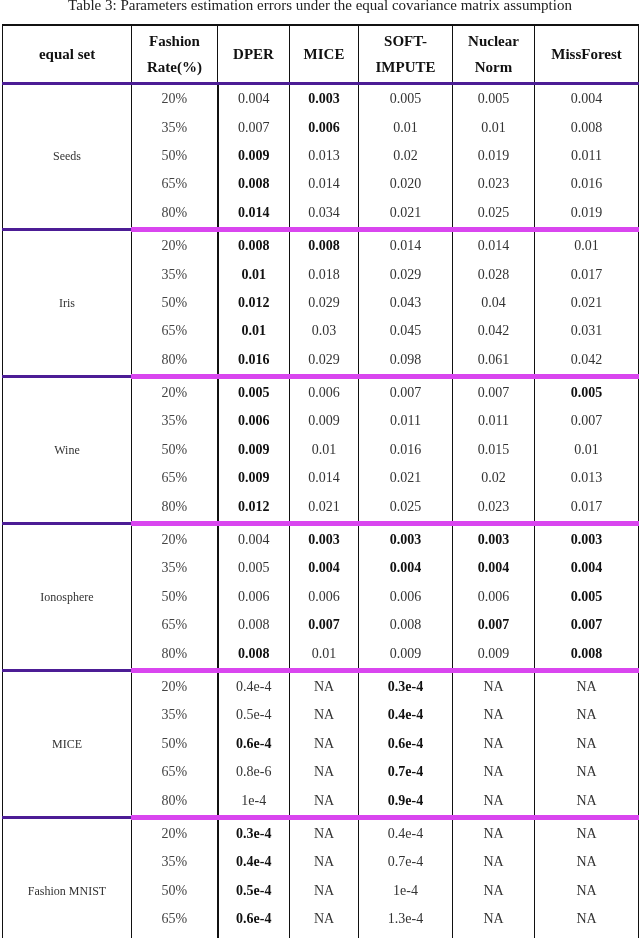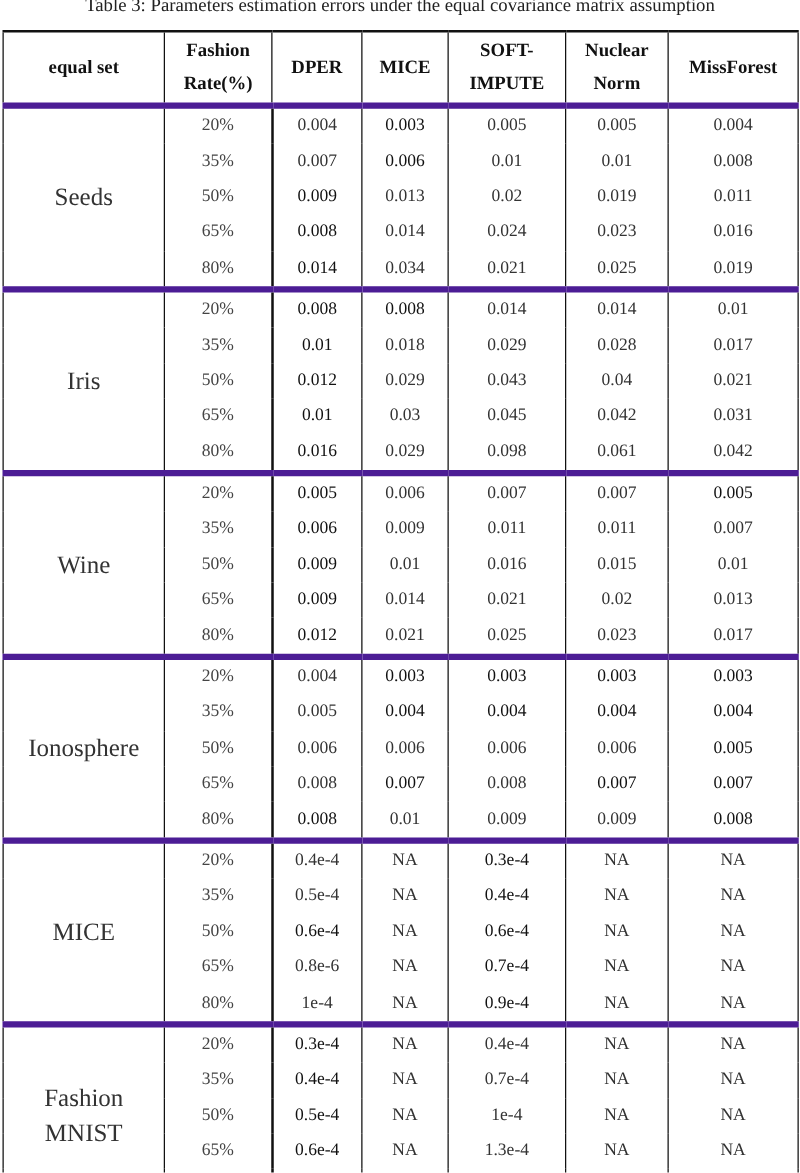--- a/index.html
+++ b/index.html
@@ -61,33 +61,33 @@
       color: #111;
     }
     table.results tbody td {
       font-size: 14px;
       height: 28.4px;
       line-height: 28px;
       color: #333;
     }
     table.results tbody td.ds-name {
       color: #333;
-      font-size: 20px;
+      font-size: 12px;
     }
     table.results tbody tr.group-start td {
-      border-top: 5px solid #4c1d95;
+      border-top: 3px solid #4c1d95;
     }
     table.results tbody tr.group-end td {
-      border-bottom: 2px solid #d946ef;
+      border-bottom: 5px solid #d946ef;
     }
     table.results tbody td.rate {
       color: #444;
     }
     td.best {
-      font-weight: normal;
+      font-weight: bold;
       color: #111 !important;
     }
     table.results td.rate-col { border-right-width: 2px; }
   </style>
 </head>
 <body>
 
 <div class="caption">Table 3: Parameters estimation errors under the equal covariance matrix assumption</div>
 
 <table class="results">
@@ -134,21 +134,21 @@
         <td class="best">0.009</td>
         <td>0.013</td>
         <td>0.02</td>
         <td>0.019</td>
         <td>0.011</td>
       </tr>
       <tr>
         <td class="rate rate-col">65%</td>
         <td class="best">0.008</td>
         <td>0.014</td>
-        <td>0.024</td>
+        <td>0.020</td>
         <td>0.023</td>
         <td>0.016</td>
       </tr>
       <tr class="group-end">
         <td class="rate rate-col">80%</td>
         <td class="best">0.014</td>
         <td>0.034</td>
         <td>0.021</td>
         <td>0.025</td>
         <td>0.019</td>

